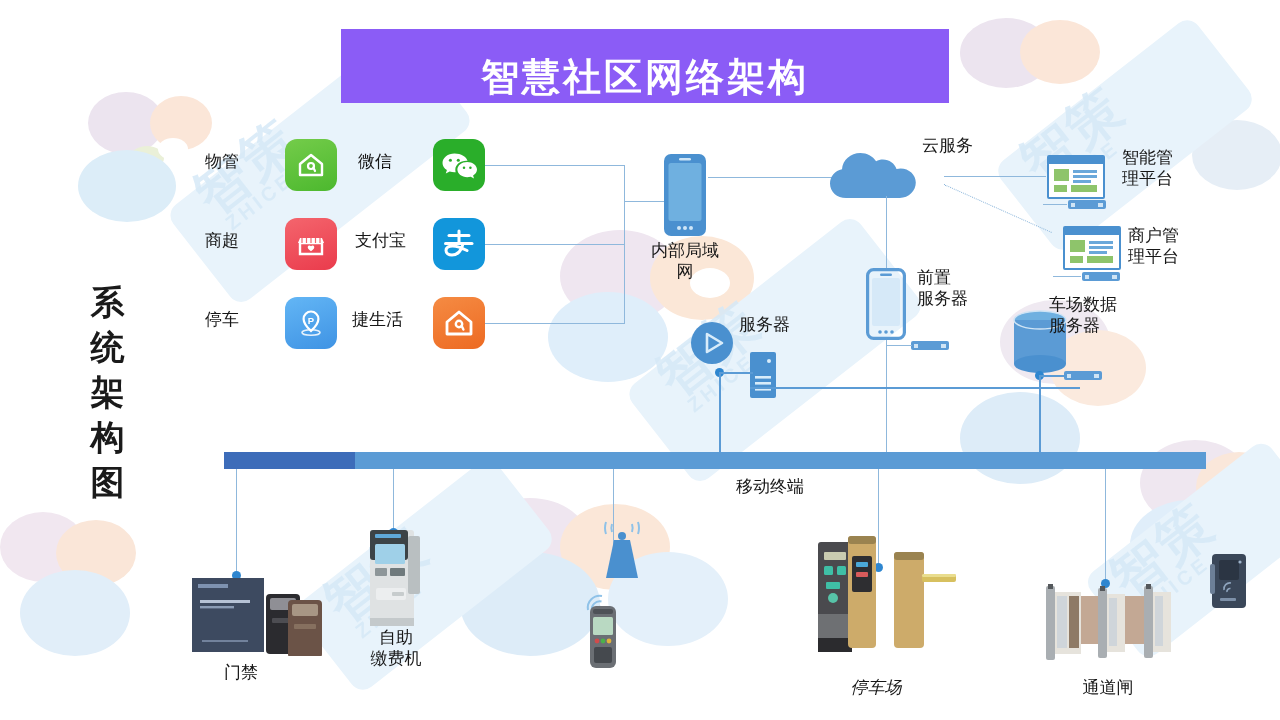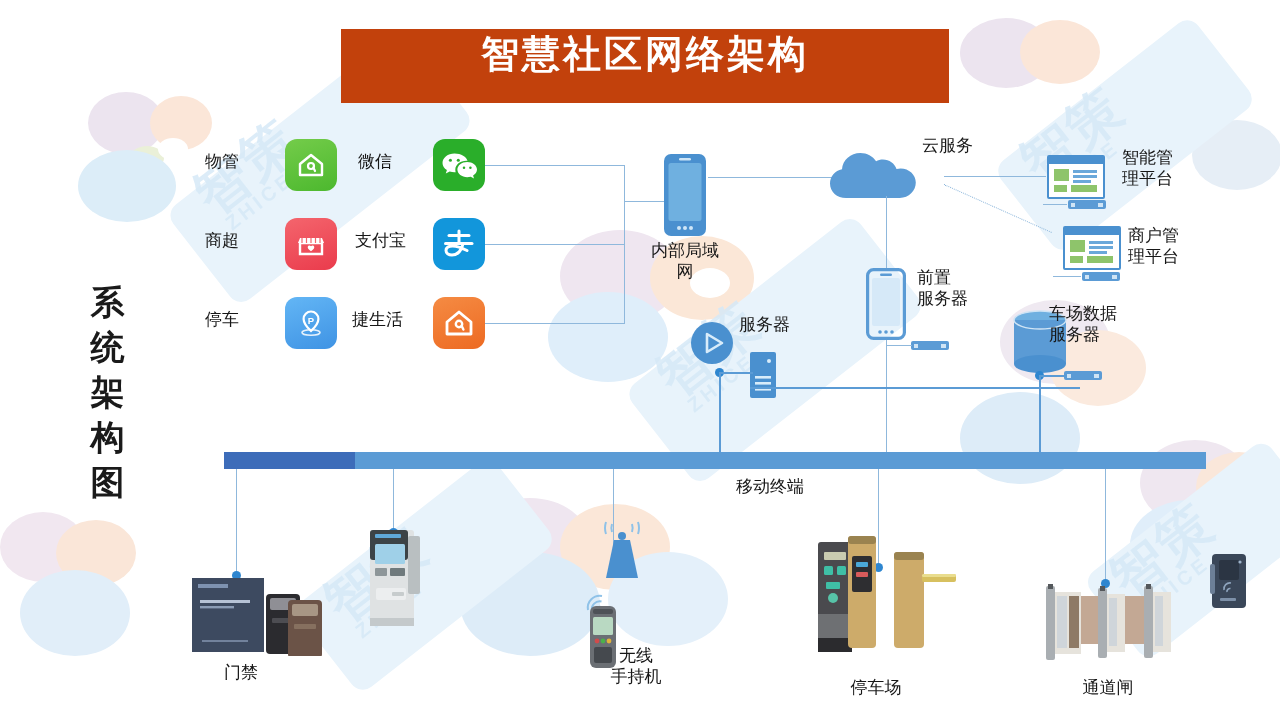--- a/index.html
+++ b/index.html
@@ -13,22 +13,22 @@
   
   .blob{position:absolute;border-radius:50%;filter:blur(0.3px);}
   .wm{position:absolute;transform:rotate(-38deg);transform-origin:center;
       color:#d6e9f7;font-weight:bold;line-height:0.95;opacity:.85;user-select:none;}
   .wm .zh{display:block;font-size:54px;letter-spacing:2px;}
   .wm .en{display:block;font-size:20px;letter-spacing:4px;margin-left:6px;}
   .wmband{position:absolute;background:#e8f3fb;transform:rotate(-38deg);border-radius:14px;}
 
   
   #title-bar{
-    left:341px;top:29px;width:608px;height:74px;background:#c2410c;
-    display:flex;align-items:flex-start;justify-content:center;
+    left:341px;top:29px;width:608px;height:74px;background:#8b5cf6;
+    display:flex;align-items:flex-end;justify-content:center;
   }
   #title-bar .t{color:#ffffff;font-size:38px;font-weight:bold;letter-spacing:3px;}
 
   
   #side-title{left:78px;top:280px;width:60px;text-align:center;}
   #side-title span{display:block;font-size:34px;font-weight:bold;line-height:1.32;letter-spacing:1px;}
 
   
   .lbl{position:absolute;font-size:17px;color:#171717;line-height:1.22;white-space:pre-line;}
   .lbl.c{text-align:center;}
@@ -292,21 +292,21 @@
   <div class="ln ln2 lnh2" style="left:750px;top:387px;width:330px;"></div>
 
   <div class="abs" style="left:1012px;top:310px;">
     <svg width="56" height="66" viewBox="0 0 56 66">
       <ellipse cx="28" cy="10" rx="26" ry="9" fill="#6fb0e0"></ellipse>
       <rect x="2" y="10" width="52" height="44" fill="#5b9bd5"></rect>
       <ellipse cx="28" cy="54" rx="26" ry="9" fill="#4a90cf"></ellipse>
       <ellipse cx="28" cy="10" rx="26" ry="9" fill="none" stroke="#cfe4f5" stroke-width="1.4"></ellipse>
     </svg>
   </div>
-  <div class="lbl" style="left:1049px;top:304px;">车场数据
+  <div class="lbl" style="left:1049px;top:296px;font-family:Liberation Mono, monospace;">车场数据
 服务器</div>
   <div class="rack" style="left:1064px;top:371px;"></div>
   <div class="dot" style="left:1035px;top:371px;"></div>
   <div class="ln ln2 lnh2" style="left:1040px;top:375px;width:24px;"></div>
   <div class="ln ln2 lnv2" style="left:1039px;top:375px;height:79px;"></div>
 
   <div id="bus">
     <div class="seg"></div>
   </div>
   <div class="lbl" style="left:736px;top:477px;">移动终端</div>
@@ -350,20 +350,22 @@
       <rect x="11" y="4" width="26" height="4" rx="1" fill="#5fa8d8"></rect>
       <rect x="44" y="6" width="12" height="58" rx="2" fill="#b9bfc1"></rect>
       <rect x="11" y="14" width="30" height="20" rx="1.5" fill="#9fd0e8"></rect>
       <rect x="11" y="38" width="12" height="8" rx="1" fill="#8d9699"></rect>
       <rect x="26" y="38" width="15" height="8" rx="1" fill="#6f7a7d"></rect>
       <rect x="12" y="58" width="30" height="12" rx="2" fill="#eceeef"></rect>
       <rect x="28" y="62" width="12" height="4" rx="1" fill="#c7cccd"></rect>
       <rect x="6" y="88" width="44" height="8" fill="#c4c9cb"></rect>
     </svg>
   </div>
+  <div class="lbl c" style="left:348px;top:628px;width:96px;">自助
+缴费机</div>
 
   <div class="abs" style="left:592px;top:520px;">
     <svg width="60" height="64" viewBox="0 0 60 64">
       <path d="M22 20 L14 58 L46 58 L38 20 Z" fill="#4a90cf"></path>
       <circle cx="30" cy="16" r="4" fill="#4a90cf"></circle>
       <path d="M20 12a13 13 0 0 1 0-8" fill="none" stroke="#8fc2e8" stroke-width="2"></path>
       <path d="M14 14a19 19 0 0 1 0-12" fill="none" stroke="#8fc2e8" stroke-width="2"></path>
       <path d="M40 12a13 13 0 0 0 0-8" fill="none" stroke="#8fc2e8" stroke-width="2"></path>
       <path d="M46 14a19 19 0 0 0 0-12" fill="none" stroke="#8fc2e8" stroke-width="2"></path>
     </svg>
@@ -379,22 +381,20 @@
     <svg width="34" height="62" viewBox="0 0 34 62">
       <rect x="4" y="0" width="26" height="62" rx="6" fill="#6b6f74"></rect>
       <rect x="7" y="3" width="20" height="5" rx="2" fill="#4e5257"></rect>
       <rect x="7" y="11" width="20" height="18" rx="1.5" fill="#b9d9c2"></rect>
       <circle cx="11" cy="35" r="2.4" fill="#d14b4b"></circle>
         <circle cx="17" cy="35" r="2.4" fill="#4bb24b"></circle>
         <circle cx="23" cy="35" r="2.4" fill="#e0b33c"></circle>
       <rect x="8" y="41" width="18" height="16" rx="2" fill="#45494e"></rect>
     </svg>
   </div>
-  <div class="lbl c" style="left:588px;top:646px;width:96px;">无线
-手持机</div>
 
   <div class="abs" style="left:806px;top:530px;">
     <svg width="150" height="128" viewBox="0 0 150 128">
       <rect x="12" y="12" width="34" height="104" rx="3" fill="#4a4a4e"></rect>
       <rect x="12" y="84" width="34" height="32" fill="#6e7073"></rect>
       <rect x="12" y="108" width="34" height="14" fill="#2b2b2e"></rect>
       <rect x="18" y="22" width="22" height="8" rx="1" fill="#c9cbb0"></rect>
       <rect x="18" y="36" width="9" height="9" rx="1.5" fill="#3fbfa6"></rect>
       <rect x="31" y="36" width="9" height="9" rx="1.5" fill="#3fbfa6"></rect>
       <rect x="20" y="52" width="14" height="7" rx="1" fill="#3fbfa6"></rect>
@@ -403,21 +403,21 @@
       <rect x="42" y="6" width="28" height="8" rx="3" fill="#9a8350"></rect>
       <rect x="46" y="26" width="20" height="36" rx="2" fill="#2e2e31"></rect>
       <rect x="50" y="32" width="12" height="5" rx="1" fill="#4aa8d8"></rect>
       <rect x="50" y="42" width="12" height="5" rx="1" fill="#d85b5b"></rect>
       <rect x="88" y="22" width="30" height="96" rx="4" fill="#cdab6a"></rect>
       <rect x="88" y="22" width="30" height="8" rx="3" fill="#9a8350"></rect>
       <rect x="116" y="44" width="34" height="8" rx="2" fill="#d7c05f"></rect>
       <rect x="116" y="44" width="34" height="3" rx="1.5" fill="#e9dd8e"></rect>
     </svg>
   </div>
-  <div class="lbl c" style="left:826px;top:678px;width:100px;">停车场</div>
+  <div class="lbl c" style="left:826px;top:678px;width:100px;font-style:italic;">停车场</div>
 
   <div class="abs" style="left:1040px;top:578px;">
     <svg width="135" height="90" viewBox="0 0 135 90">
       <rect x="32" y="18" width="30" height="48" fill="#c3a894"></rect>
       <rect x="78" y="18" width="30" height="48" fill="#c3a894"></rect>
       <g>
         <rect x="6" y="8" width="9" height="74" rx="2" fill="#a9aeb2"></rect>
         <rect x="8" y="6" width="5" height="5" fill="#54585c"></rect>
         <rect x="15" y="14" width="26" height="62" fill="#e6e3dc"></rect>
         <rect x="17" y="18" width="10" height="52" fill="#cfd5da"></rect>

